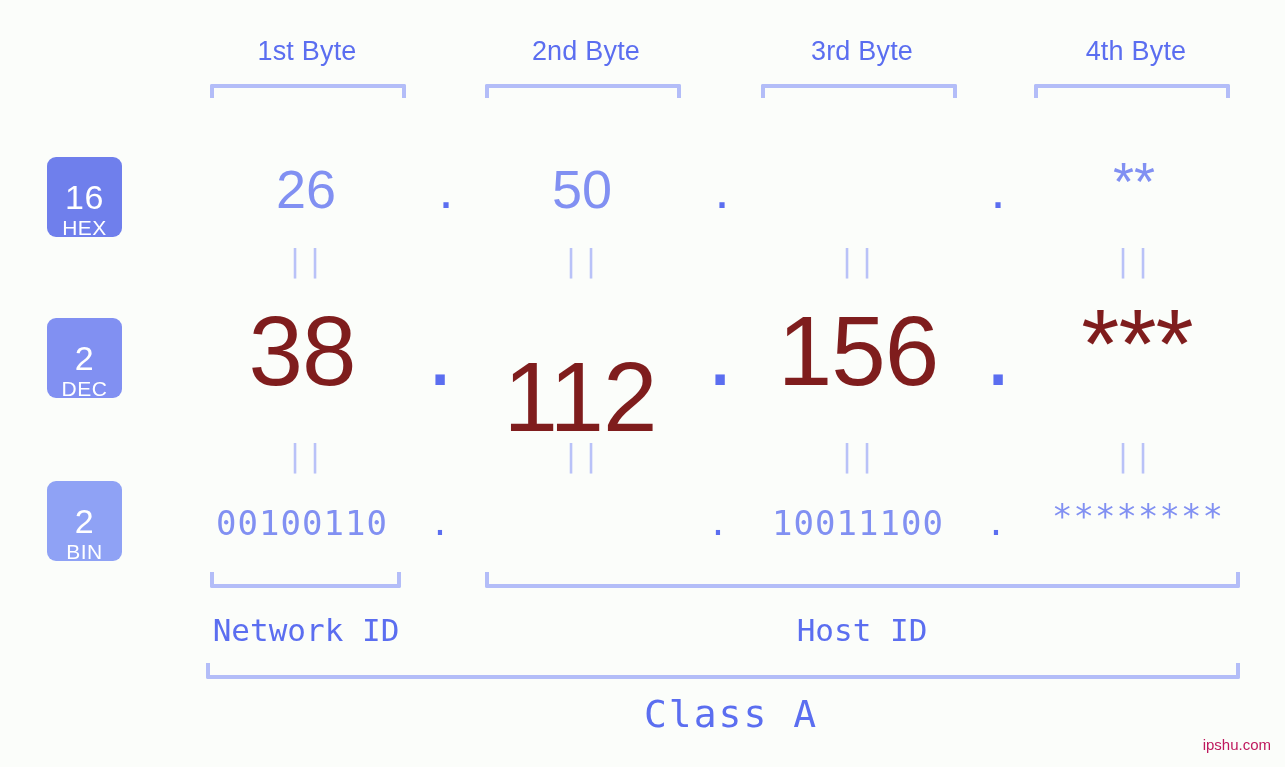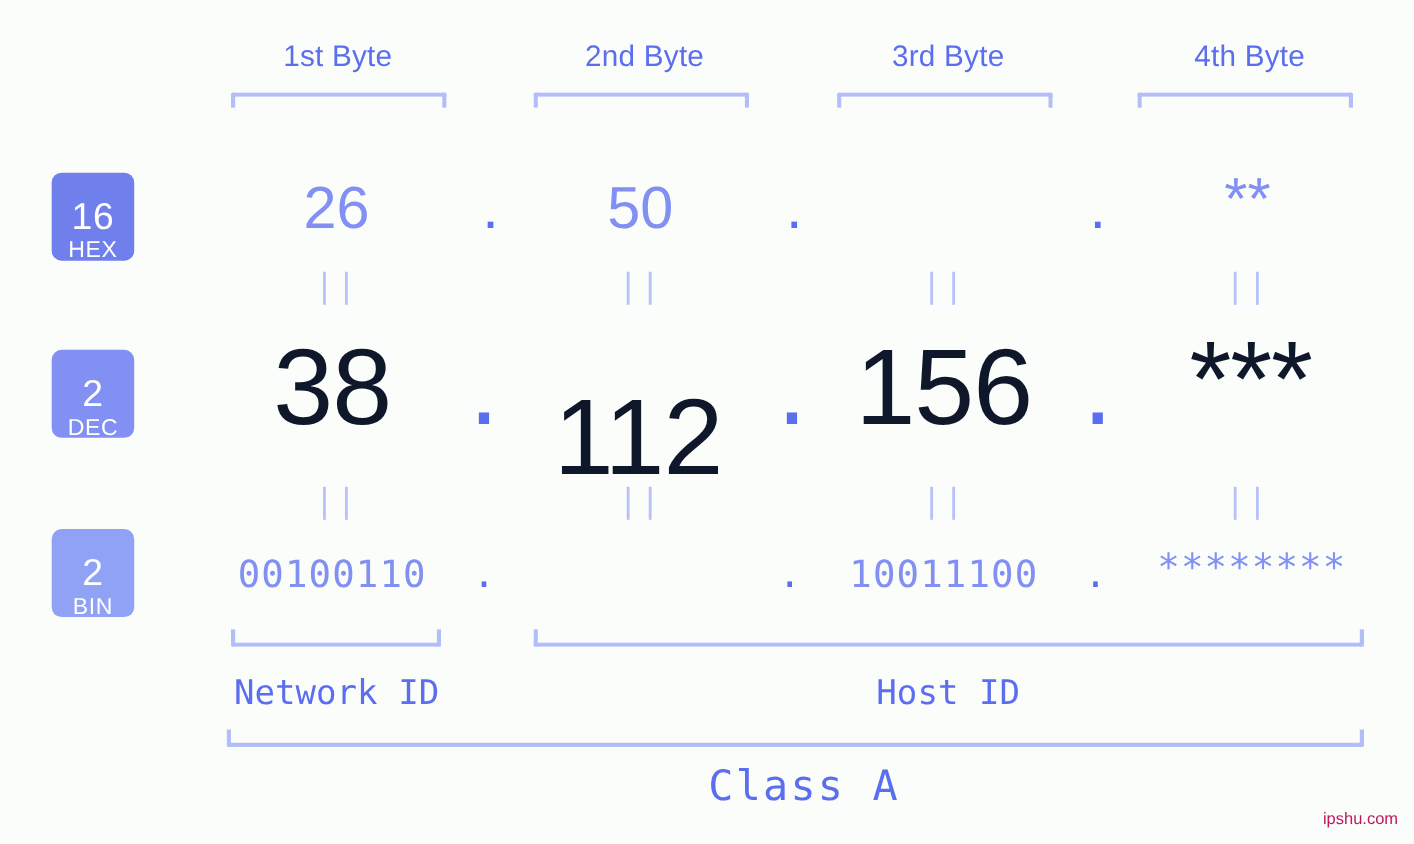--- a/index.html
+++ b/index.html
@@ -92,21 +92,21 @@
   }
   .val.hex {
     font-size: 54px;
     font-family: "Liberation Sans", sans-serif;
     color: #8190f2;
     font-weight: 400;
   }
   .val.dec {
     font-size: 98px;
     font-family: "Liberation Sans", sans-serif;
-    color: #0f172a;
+    color: #7f1d1d;
     font-weight: 400;
     letter-spacing: -1px;
   }
   .val.bin {
     font-size: 34px;
     font-family: "DejaVu Sans Mono", monospace;
     color: #8190f2;
     font-weight: 400;
     letter-spacing: 1px;
   }

